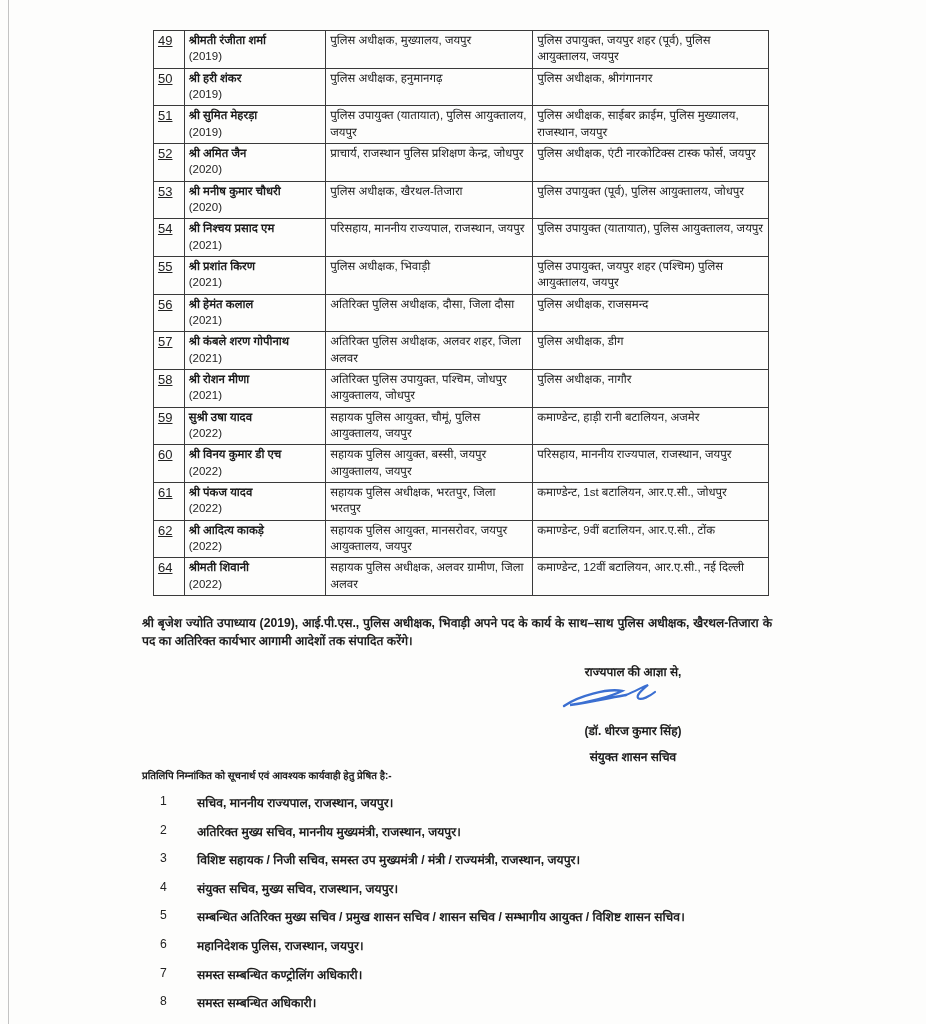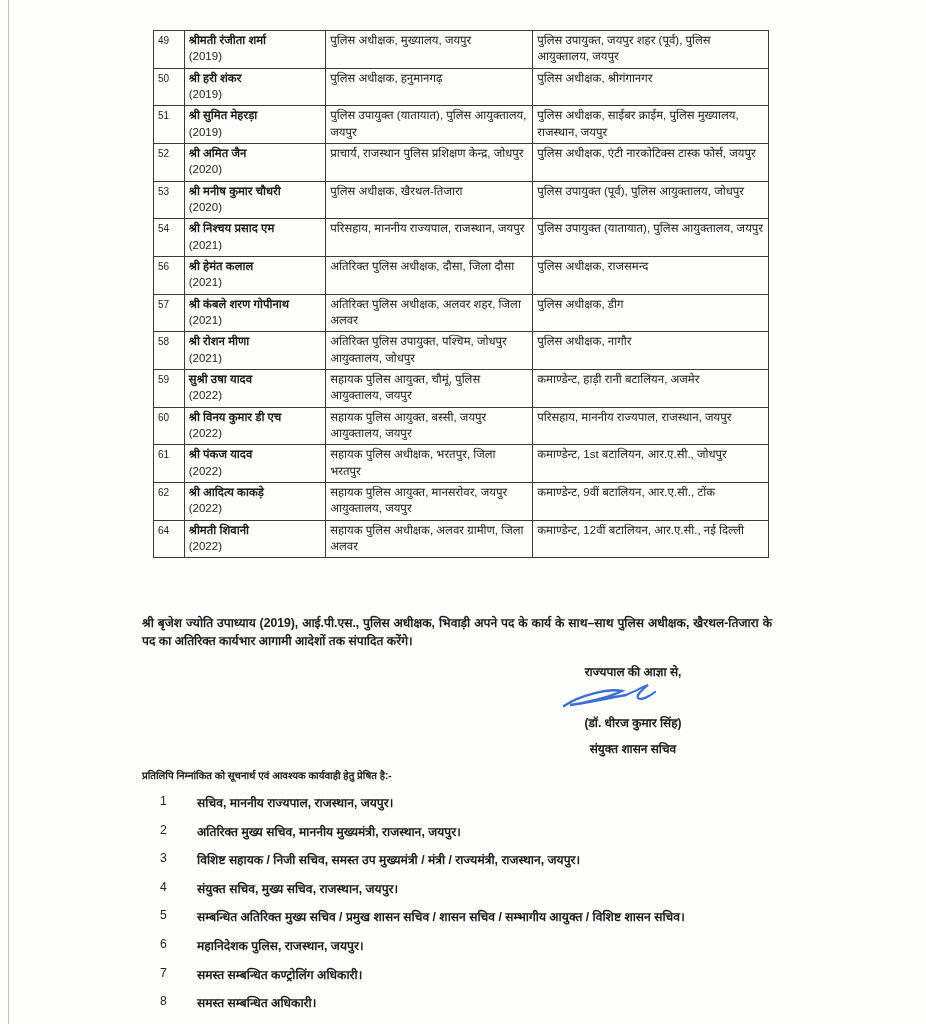--- a/index.html
+++ b/index.html
@@ -23,39 +23,39 @@
   .transfer-table td{
     border:1px solid #3a3a3a;
     vertical-align:top;
     padding:1px 4px 3px 4px;
     overflow:hidden;
   }
   .col-sno{width:30px;}
   .col-name{width:138px;}
   .col-from{width:202px;}
   .col-to{width:230px;}
-  .sno{font-weight:400;font-size:10px;color:#222;}
+  .sno{font-weight:400;font-size:13px;color:#222;text-decoration:underline;}
   .nm{font-weight:700;}
   .yr{font-weight:400;color:#222;}
   .post{font-weight:400;}
   
   .note{
     position:absolute;left:142px;top:614px;width:630px;
     font-size:12.2px;font-weight:700;line-height:1.5;
     text-align:justify;
   }
   
   .sig-block{
     position:absolute;left:538px;top:663px;width:190px;
     text-align:center;font-size:12px;font-weight:700;
   }
   .sig-by-order{margin-bottom:2px;}
   .sig-ink{height:32px;position:relative;}
   .sig-ink svg{position:absolute;left:18px;top:0;}
-  .sig-name{margin-top:0;}
+  .sig-name{margin-top:8px;}
   .sig-desig{margin-top:9px;}
   
   .dist-heading{
     position:absolute;left:142px;top:768px;
     font-size:10px;font-weight:700;
   }
   .dist-list{
     position:absolute;left:160px;top:794px;width:620px;
   }
   .dist-item{
@@ -128,20 +128,29 @@
         <td class="post">पुलिस उपायुक्त (पूर्व), पुलिस आयुक्तालय, जोधपुर</td>
       </tr>
       <tr>
         <td><span class="sno">54</span></td>
         <td>
           <div class="nm">श्री निश्चय प्रसाद एम</div>
           <div class="yr">(2021)</div>
         </td>
         <td class="post">परिसहाय, माननीय राज्यपाल, राजस्थान, जयपुर</td>
         <td class="post">पुलिस उपायुक्त (यातायात), पुलिस आयुक्तालय, जयपुर</td>
+      </tr>
+      <tr>
+        <td><span class="sno">55</span></td>
+        <td>
+          <div class="nm">श्री प्रशांत किरण</div>
+          <div class="yr">(2021)</div>
+        </td>
+        <td class="post">पुलिस अधीक्षक, भिवाड़ी</td>
+        <td class="post">पुलिस उपायुक्त, जयपुर शहर (पश्चिम) पुलिस आयुक्तालय, जयपुर</td>
       </tr>
       <tr>
         <td><span class="sno">56</span></td>
         <td>
           <div class="nm">श्री हेमंत कलाल</div>
           <div class="yr">(2021)</div>
         </td>
         <td class="post">अतिरिक्त पुलिस अधीक्षक, दौसा, जिला दौसा</td>
         <td class="post">पुलिस अधीक्षक, राजसमन्द</td>
       </tr>

